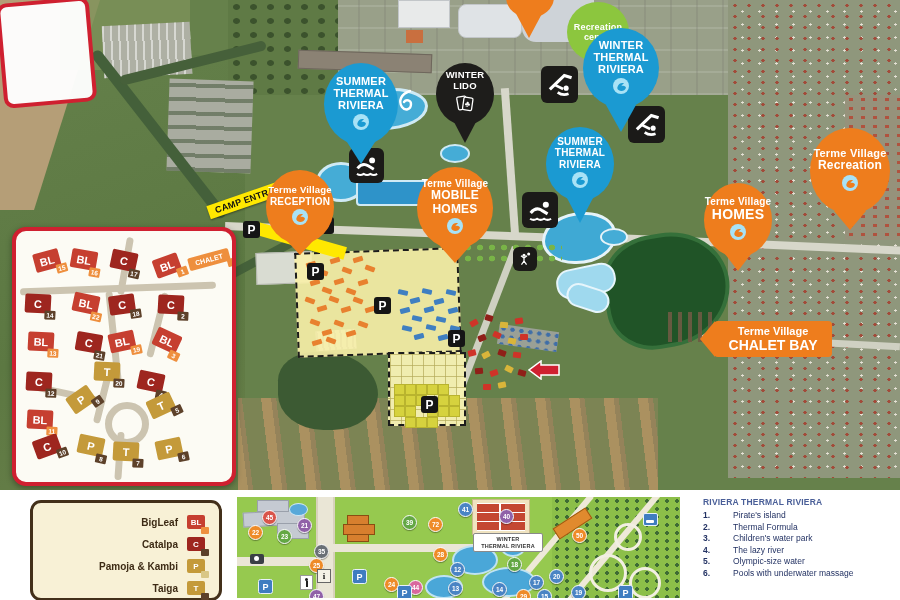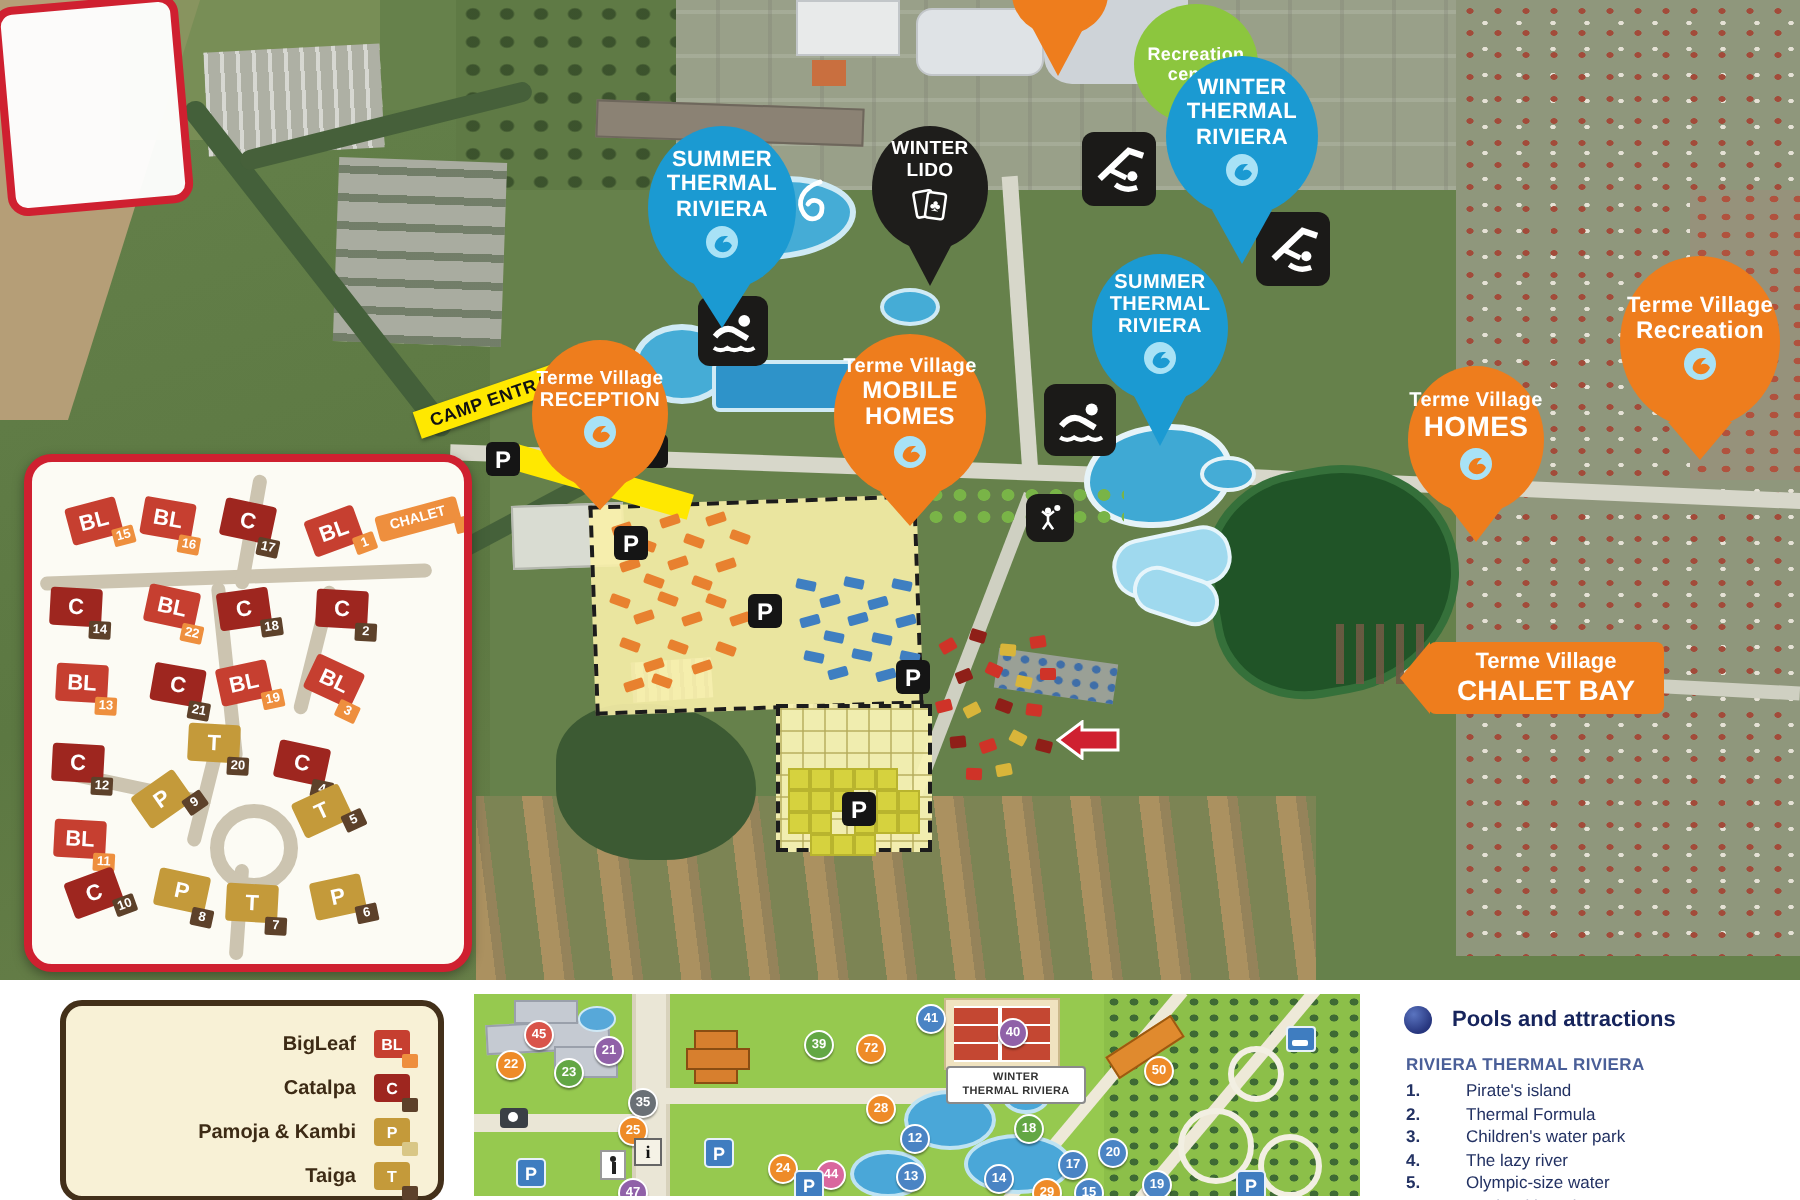--- a/index.html
+++ b/index.html
@@ -654,24 +654,20 @@
         <div class="mm-p" style="left: 115px; top: 72px;">P</div>
         <div class="mm-p" style="left: 160px; top: 88px;">P</div>
         <div class="mm-p" style="left: 381px; top: 88px;">P</div>
         <div class="mm-i" style="left: 80px; top: 72px;">i</div>
         <div class="mm-bed" style="left: 406px; top: 16px;"></div>
         <div class="mm-cam" style="left: 13px; top: 57px;"></div>
         <div class="mm-walk" style="left: 63px; top: 78px;"></div>
       </div>
   </div>
   <div id="attractions">
-    <div id="attr-head">
-      <div id="attr-dot"></div>
-      <div id="attr-title">Pools and attractions</div>
-    </div>
     <div id="attr-sub">RIVIERA THERMAL RIVIERA</div>
     <div id="attr-list">
         <div class="attr-row">
           <span class="attr-num">1.</span>
           <span class="attr-txt">Pirate's island</span>
         </div>
         <div class="attr-row">
           <span class="attr-num">2.</span>
           <span class="attr-txt">Thermal Formula</span>
         </div>

